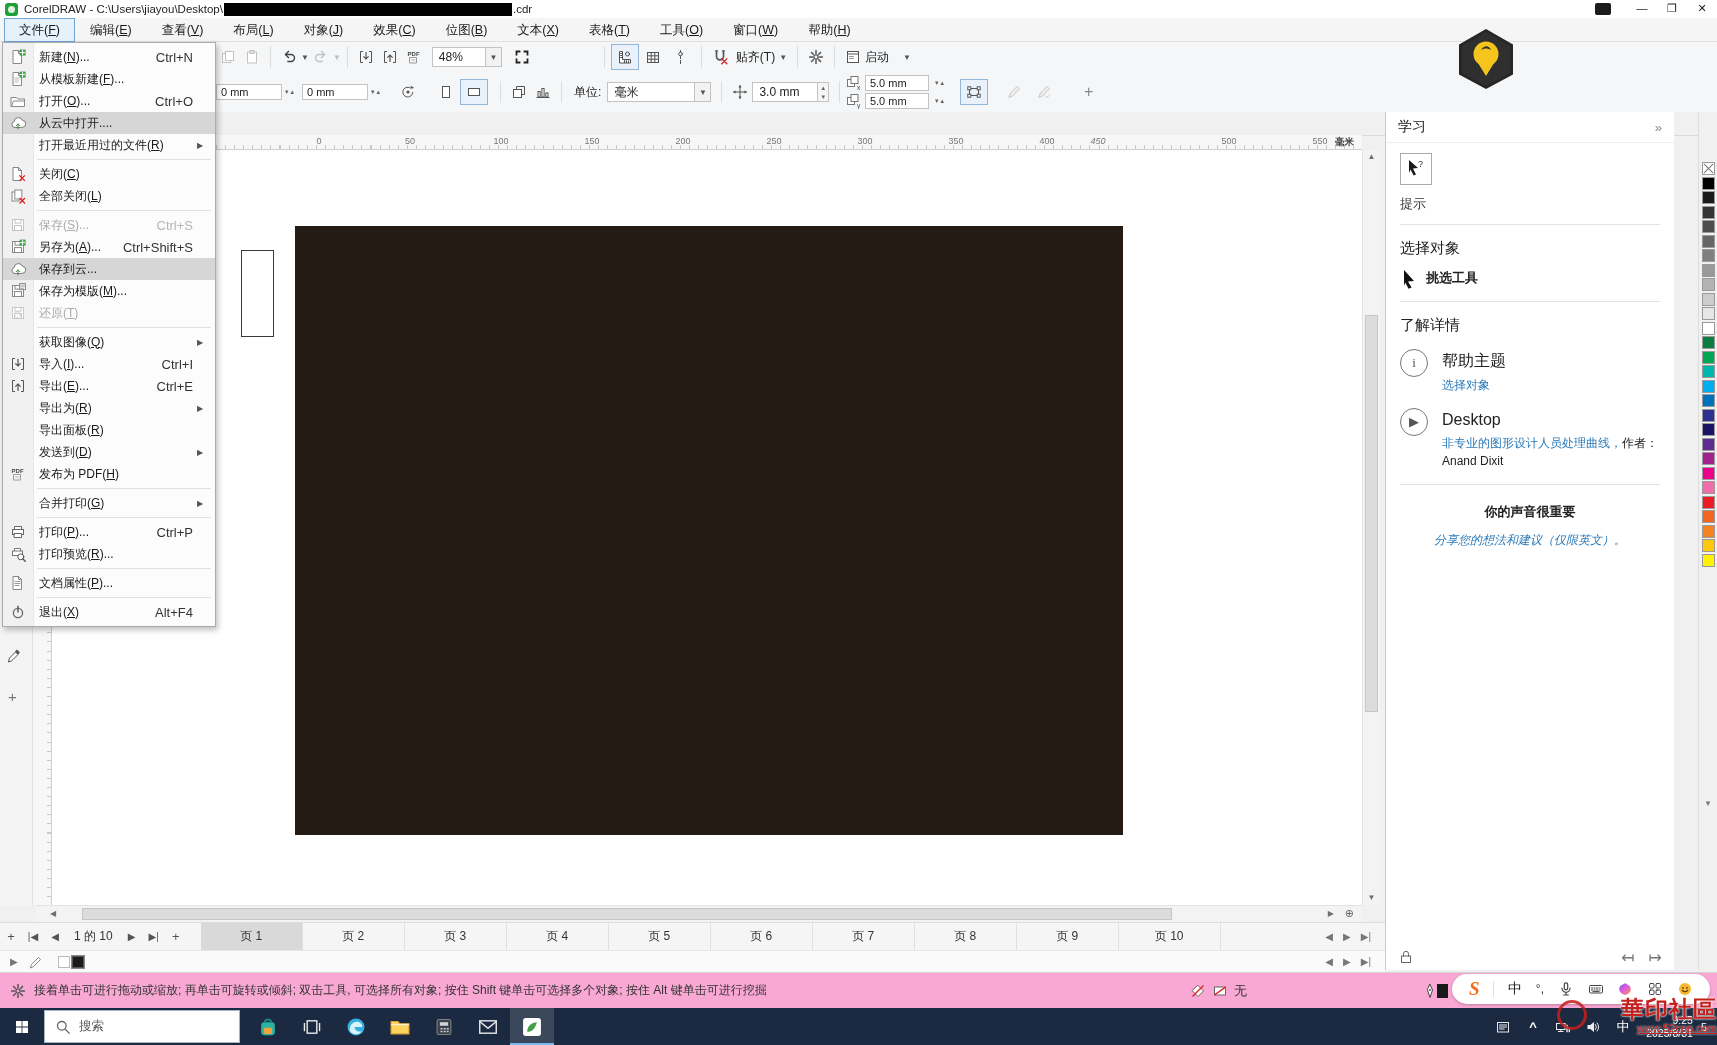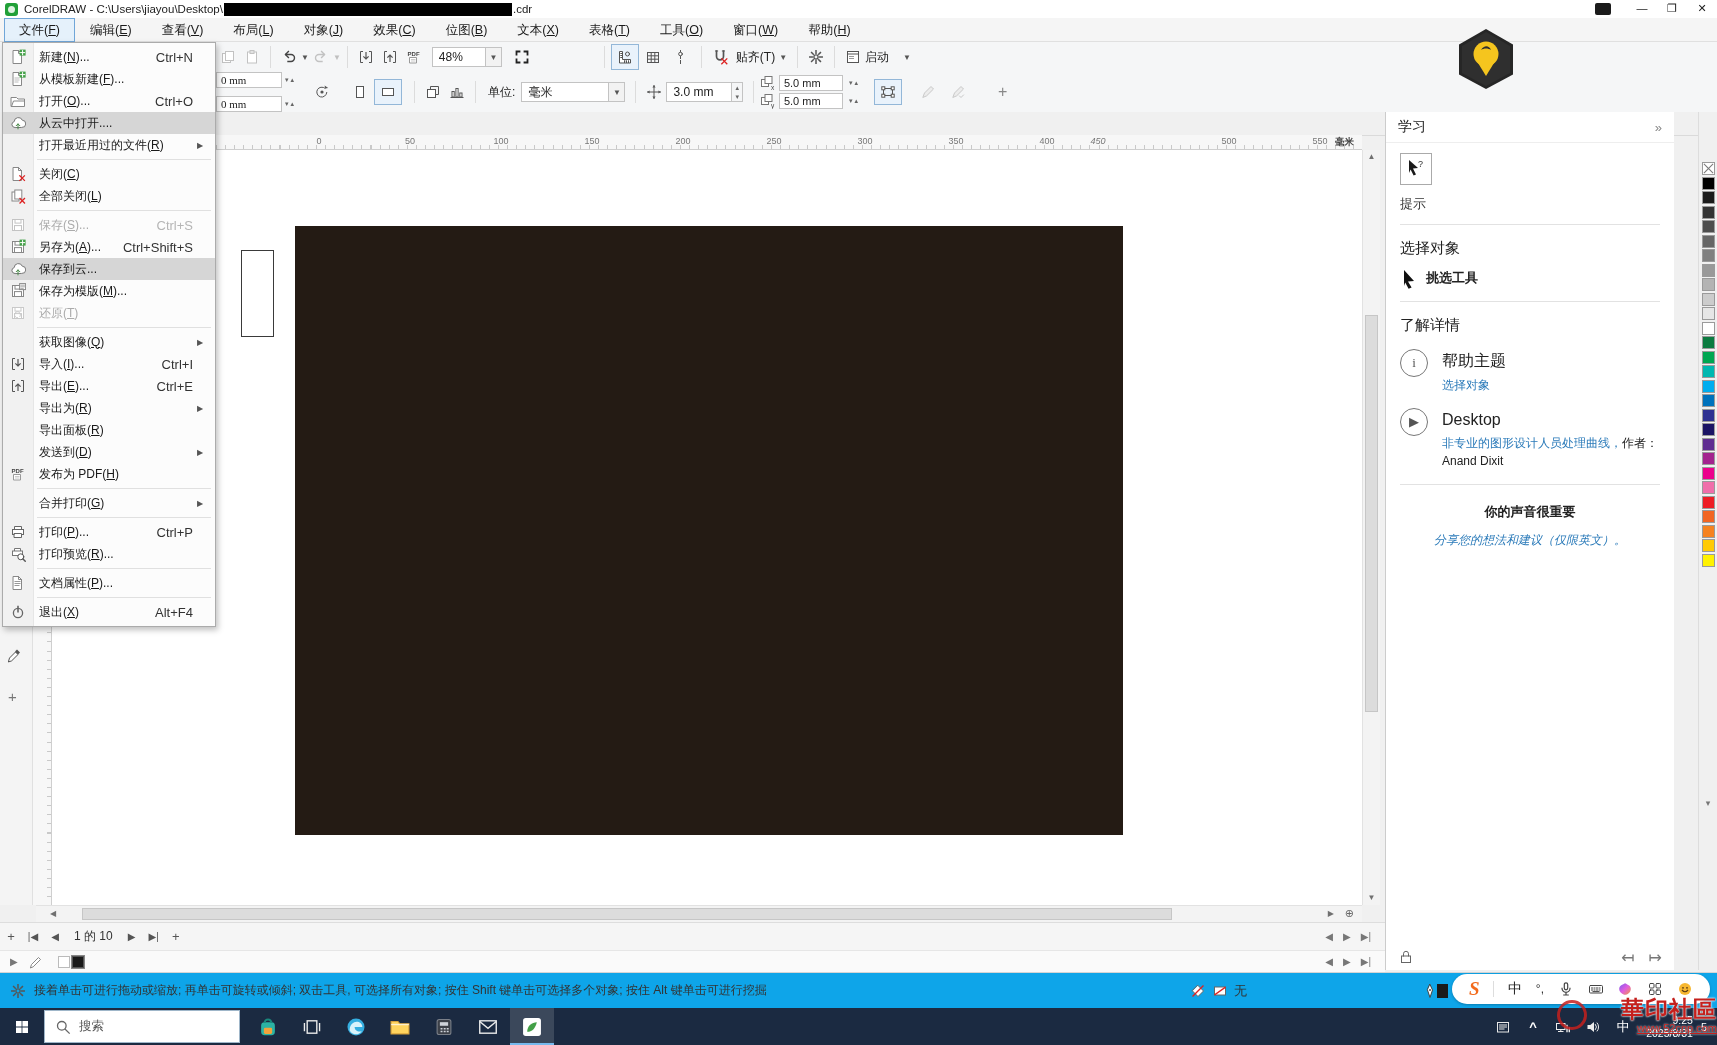--- a/index.html
+++ b/index.html
@@ -72,21 +72,21 @@
   .pgcounter{padding:0 8px;color:#333;}
   #pagetabs{display:flex;height:28px;margin-left:14px;}
   .pg-tab{width:101px;height:28px;display:flex;align-items:center;justify-content:center;border-right:1px solid #e0e0e0;color:#333;}
   .pg-tab.active{background:#d9d9d9;}
   .pgside{margin-left:auto;display:flex;gap:10px;padding-right:14px;color:#777;font-size:10px;}
   
   #palrow{left:0;top:950px;width:1385px;height:22px;background:#fafafa;border-top:1px solid #e6e6e6;
     display:flex;align-items:center;font-size:10px;color:#777;box-sizing:border-box;padding-left:10px;}
   .dsw{width:12px;height:12px;border:1px solid #bbb;box-sizing:border-box;}
   
-  #statusbar{left:0;top:972px;width:1717px;height:36px;background:#0ea5e9;border-top:1px solid #d5d5d5;
+  #statusbar{left:0;top:972px;width:1717px;height:36px;background:#f9a8d4;border-top:1px solid #d5d5d5;
     display:flex;align-items:center;font-size:12px;color:#333;box-sizing:border-box;padding-left:10px;}
   #sogou{left:1452px;top:974px;width:258px;height:30px;background:#ffffff;border-radius:15px;
     box-shadow:0 1px 3px rgba(0,0,0,.25);display:flex;align-items:center;justify-content:space-around;
     padding:0 10px;box-sizing:border-box;z-index:30;}
   .sg-s{font-size:19px;font-weight:bold;font-style:italic;color:#f26a1b;font-family:"Liberation Serif","DejaVu Serif",serif;}
   .sg-mid{font-size:14px;color:#222;}
   
   #docker{left:1385px;top:112px;width:289px;height:858px;background:#fff;border-left:1px solid #ccc;box-sizing:border-box;
     color:#222;}
   .dk-head{height:30px;display:flex;align-items:center;padding:0 12px;font-size:14px;border-bottom:1px solid #eee;}
@@ -291,21 +291,21 @@
         <path d="M2.5 5h11" stroke="#555"></path>
         <path d="M4.5 7.5h4M4.5 9.5h4" stroke="#999"></path>
       </svg>
     </span>
   <span class="tbtext">启动</span>
   <span style="font-size:8px;color:#555;margin-left:14px;">▼</span>
 </div>
 
 <div id="propbar" class="abs">
   <div style="width:216px;flex:none;"></div>
-  <div style="display:flex;flex-direction:column;gap:8px;font-family:Liberation Serif, serif;">
+  <div style="display:flex;flex-direction:row;gap:8px;">
     <div style="display:flex;align-items:center;">
       <div class="minibox" style="width:66px;">
           <span>0 mm</span>
         </div>
       <span class="spinpair">
           <span>▾</span>
           <span>▴</span>
         </span>
     </div>
     <div style="display:flex;align-items:center;">
@@ -496,20 +496,32 @@
 </div>
 
 <div id="pagerow" class="abs">
   <span class="pgnav" style="font-size:13px;">+</span>
   <span class="pgnav">|◀</span>
   <span class="pgnav">◀</span>
   <span class="pgcounter">1 的 10</span>
   <span class="pgnav">▶</span>
   <span class="pgnav">▶|</span>
   <span class="pgnav" style="font-size:13px;">+</span>
+  <div id="pagetabs">
+      <div class="pg-tab active">页 1</div>
+      <div class="pg-tab">页 2</div>
+      <div class="pg-tab">页 3</div>
+      <div class="pg-tab">页 4</div>
+      <div class="pg-tab">页 5</div>
+      <div class="pg-tab">页 6</div>
+      <div class="pg-tab">页 7</div>
+      <div class="pg-tab">页 8</div>
+      <div class="pg-tab">页 9</div>
+      <div class="pg-tab">页 10</div>
+    </div>
   <div class="pgside">
     <span>◀</span>
     <span>▶</span>
     <span>▶|</span>
   </div>
 </div>
 
 <div id="palrow" class="abs">
   <span style="margin-right:10px;">▶</span>
   <span>

